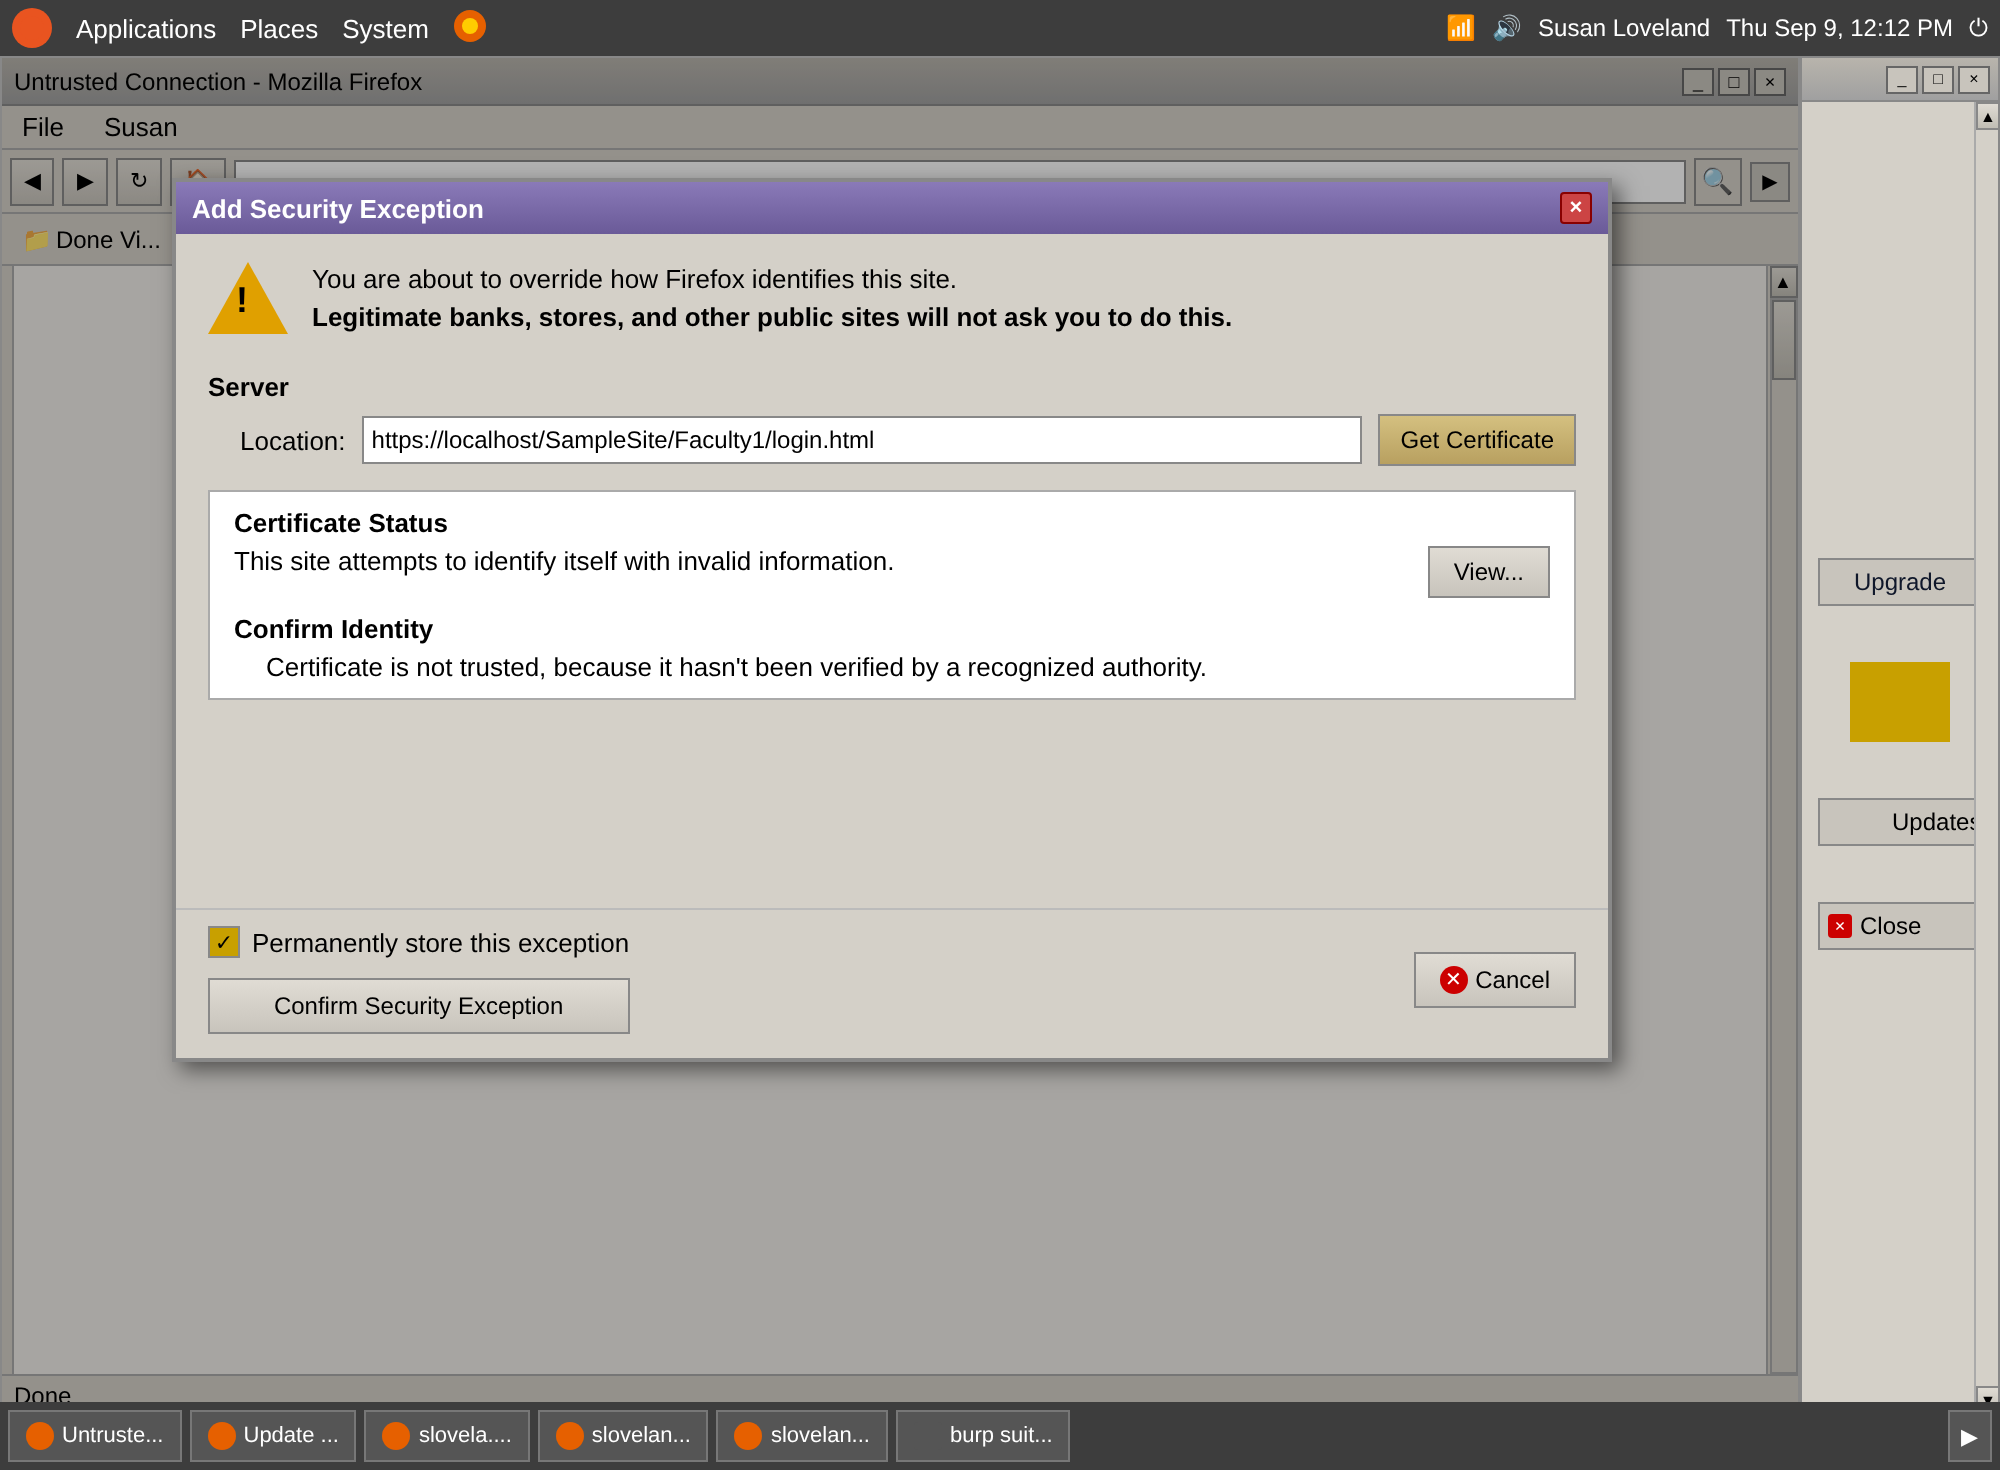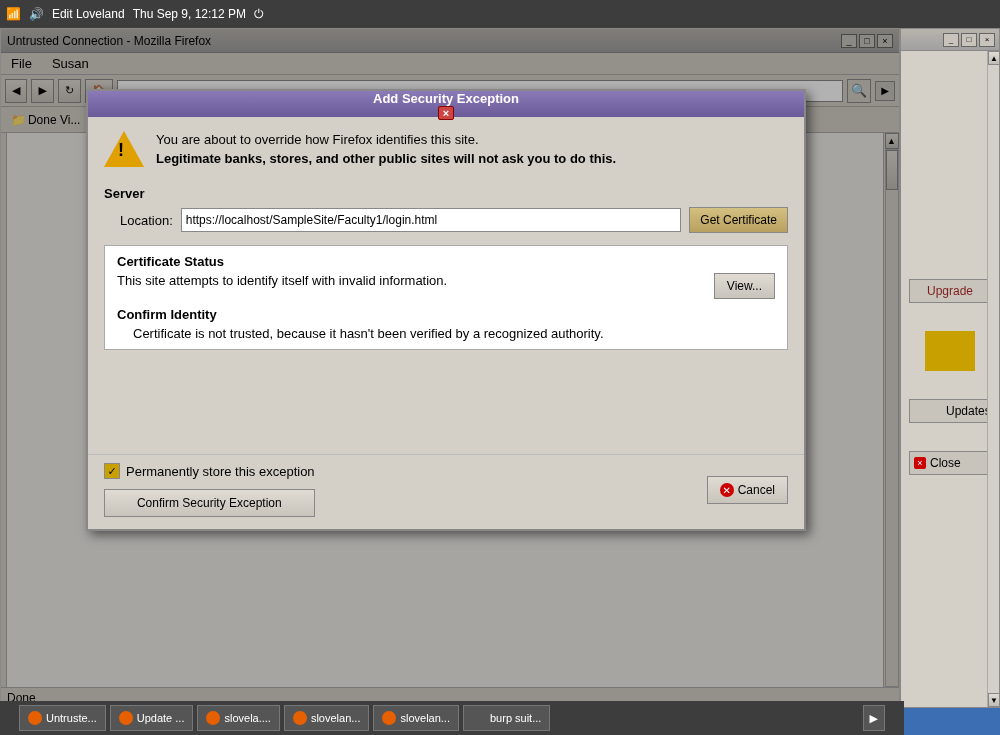--- a/index.html
+++ b/index.html
@@ -267,21 +267,21 @@
     }
     .side-panel-btns {
       display: flex; gap: 2px;
     }
     .side-panel-content {
       padding: 4px;
     }
     .side-panel-upgrade {
       background: #c8c4bc;
       border: 1px solid #888;
-      color: #7f1d1d;
+      color: #0f172a;
       padding: 4px;
       font-size: 12px;
       margin: 4px;
       cursor: pointer;
     }
     .side-panel-updates {
       background: #c8c4bc;
       border: 1px solid #888;
       color: #000;
       padding: 4px;
@@ -355,21 +355,20 @@
     .dialog-titlebar {
       background: linear-gradient(to bottom, #8a7ab8, #6a5a98);
       color: white;
       height: 26px;
       display: flex;
       align-items: center;
       justify-content: space-between;
       padding: 0 8px;
       font-size: 13px;
       font-weight: bold;
-      flex-direction: column;
     }
     .dialog-close-btn {
       width: 16px;
       height: 16px;
       background: #c44;
       border: 1px solid #800;
       border-radius: 2px;
       display: flex;
       align-items: center;
       justify-content: center;
@@ -548,26 +547,26 @@
       display: flex;
       align-items: center;
       justify-content: center;
     }
 
     
     .taskbar-bottom {
       position: absolute;
       bottom: 0;
       left: 0;
-      width: 904px;
+      width: 1000px;
       height: 34px;
       background: #3d3d3d;
       display: flex;
       align-items: center;
-      padding: 0 19px;
+      padding: 0 4px;
       gap: 4px;
       z-index: 100;
     }
     .taskbar-item {
       height: 26px;
       padding: 0 8px;
       background: #555;
       border: 1px solid #777;
       color: white;
       font-size: 11px;
@@ -602,24 +601,40 @@
       align-items: center;
       cursor: pointer;
     }
   </style>
 </head>
 <body>
 
 <div class="desktop">
 
   <div class="taskbar-top">
+    <div class="taskbar-top-left">
+      <div class="ubuntu-logo">
+        <svg width="14" height="14" viewBox="0 0 14 14">
+          <circle cx="7" cy="7" r="6" fill="#e95420"></circle>
+        </svg>
+      </div>
+      <span>Applications</span>
+      <span>Places</span>
+      <span>System</span>
+      <span>
+        <svg width="18" height="18" viewBox="0 0 18 18">
+          <circle cx="9" cy="9" r="8" fill="#e66000"></circle>
+          <circle cx="9" cy="9" r="4" fill="#ffcc00"></circle>
+        </svg>
+      </span>
+    </div>
     <div class="taskbar-top-right">
       <span>📶</span>
       <span>🔊</span>
-      <span>Edit Loveland</span>
+      <span>Susan Loveland</span>
       <span>Thu Sep 9, 12:12 PM</span>
       <span>⏻</span>
     </div>
   </div>
 
   <div class="browser-window">
 
     <div class="browser-titlebar">
       <span style="font-size:12px;text-align:center;">Untrusted Connection - Mozilla Firefox</span>
       <div class="titlebar-buttons">

